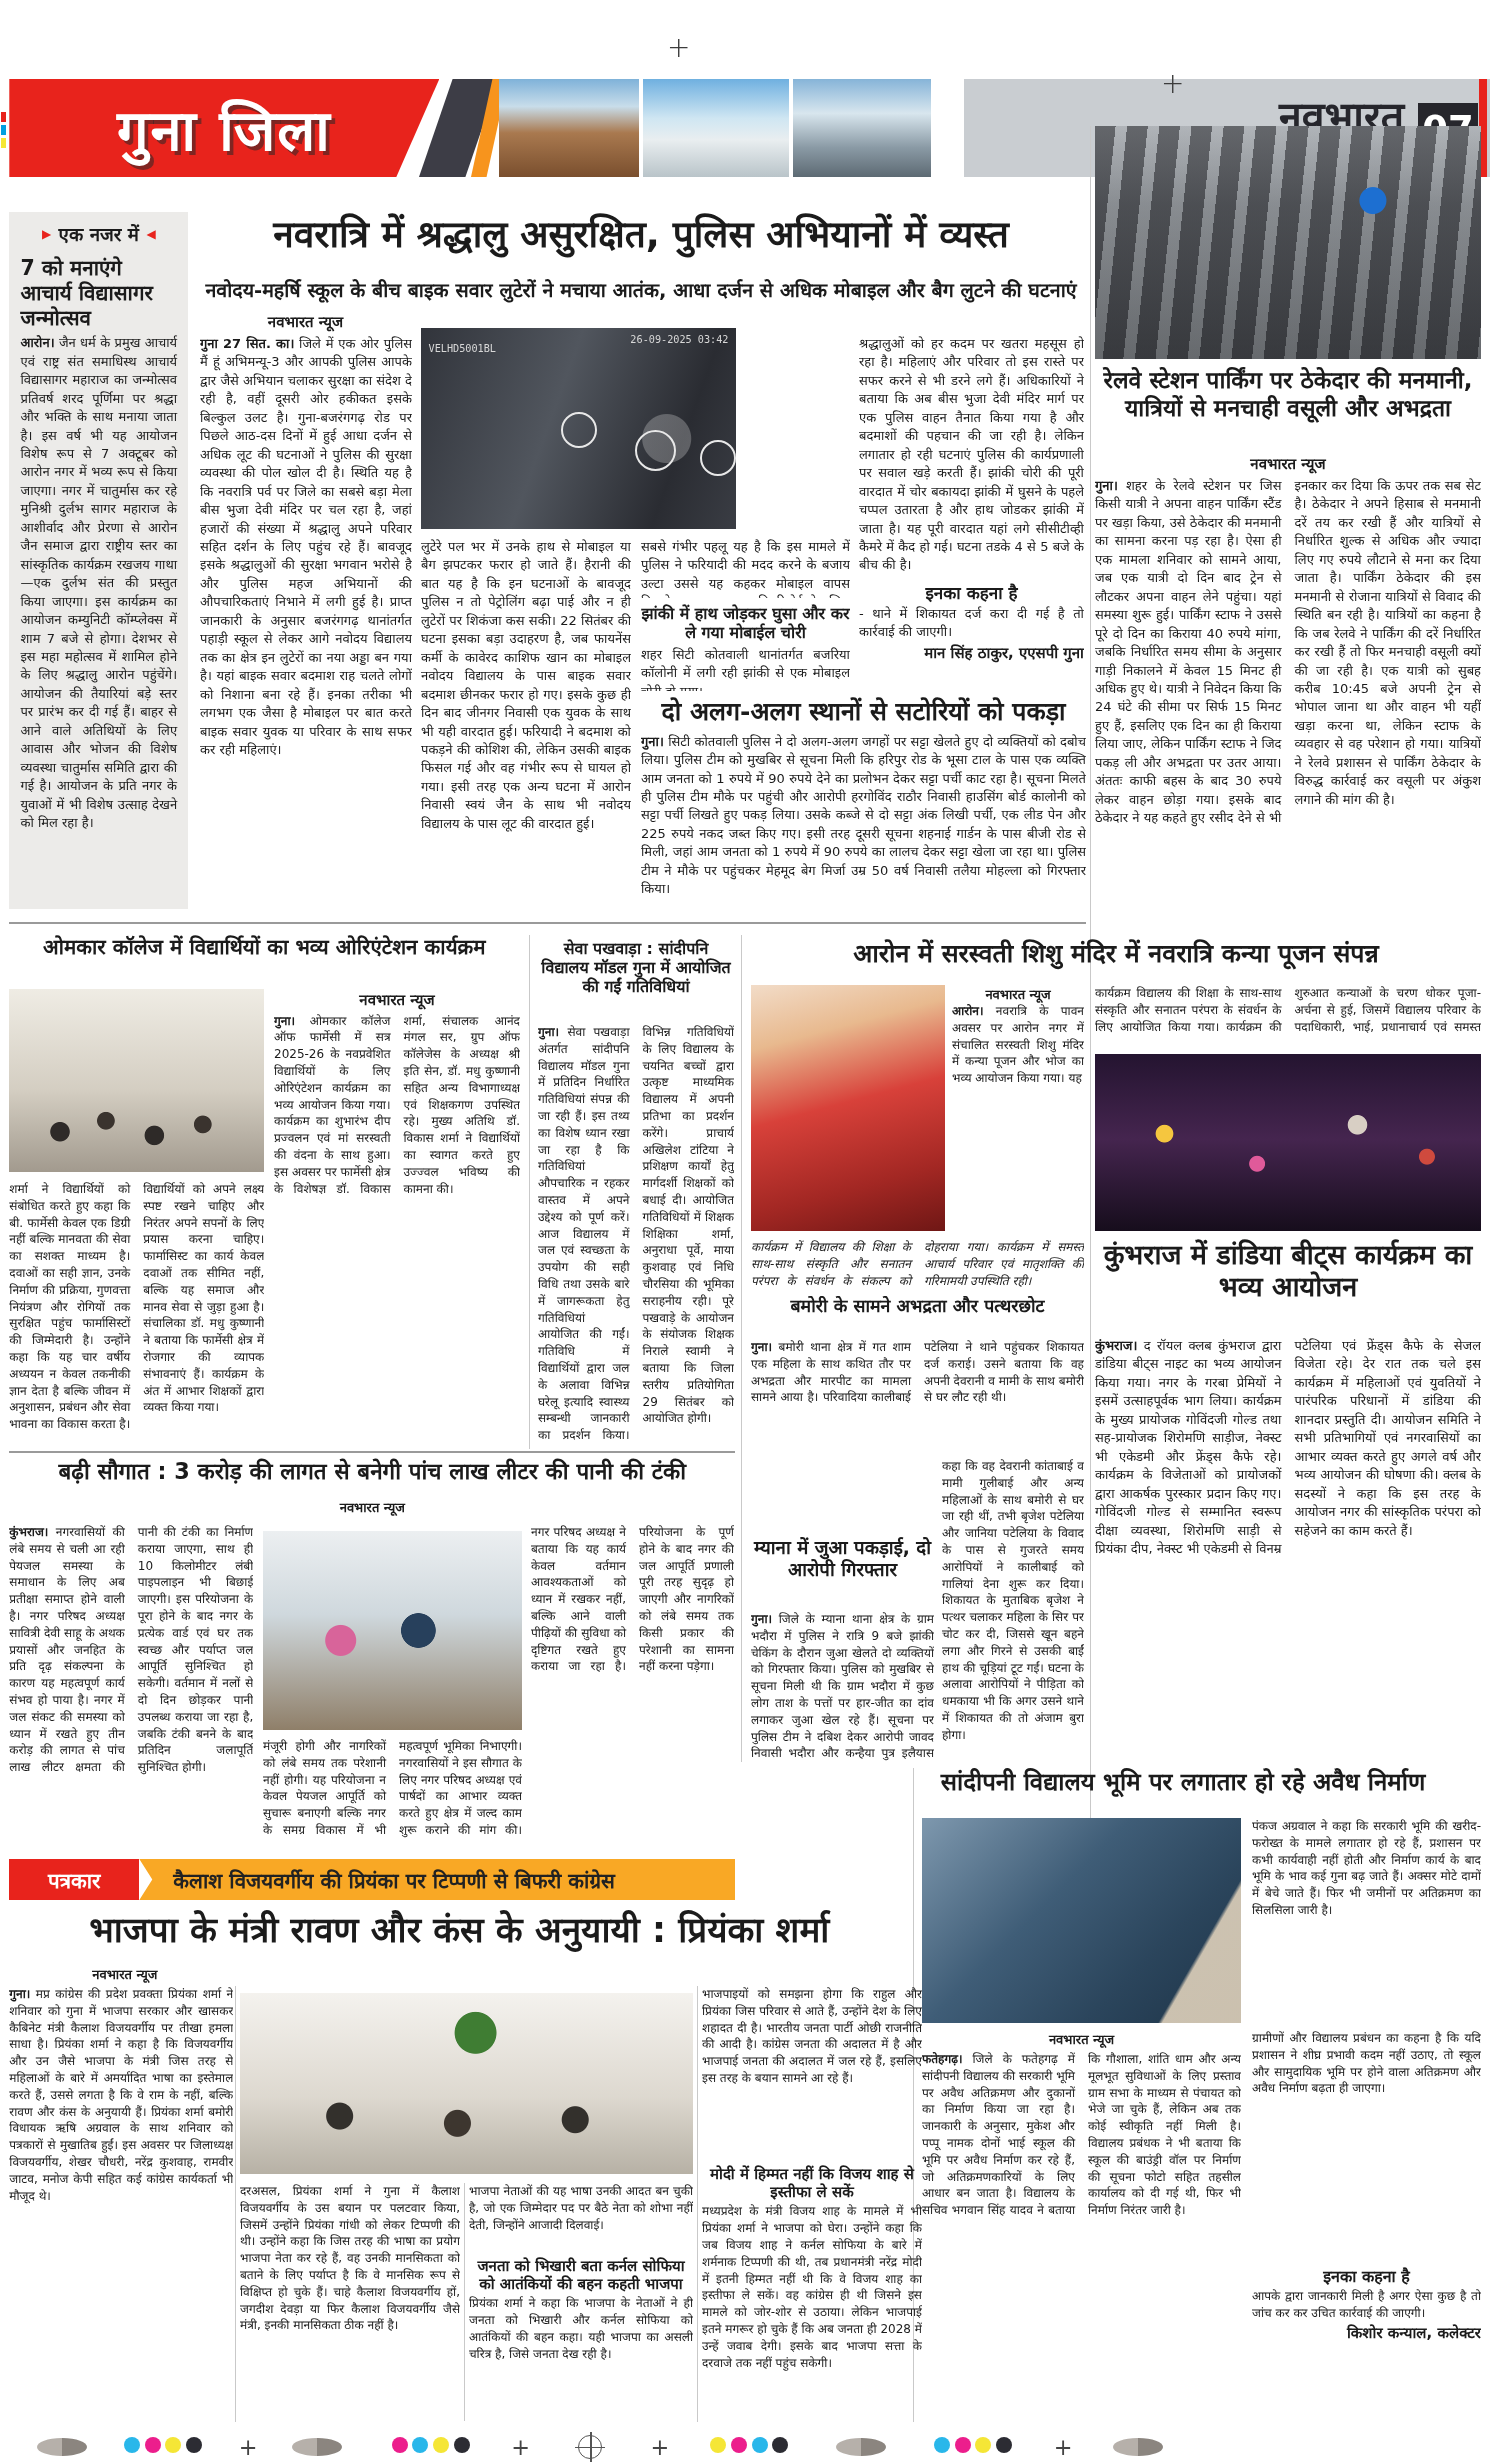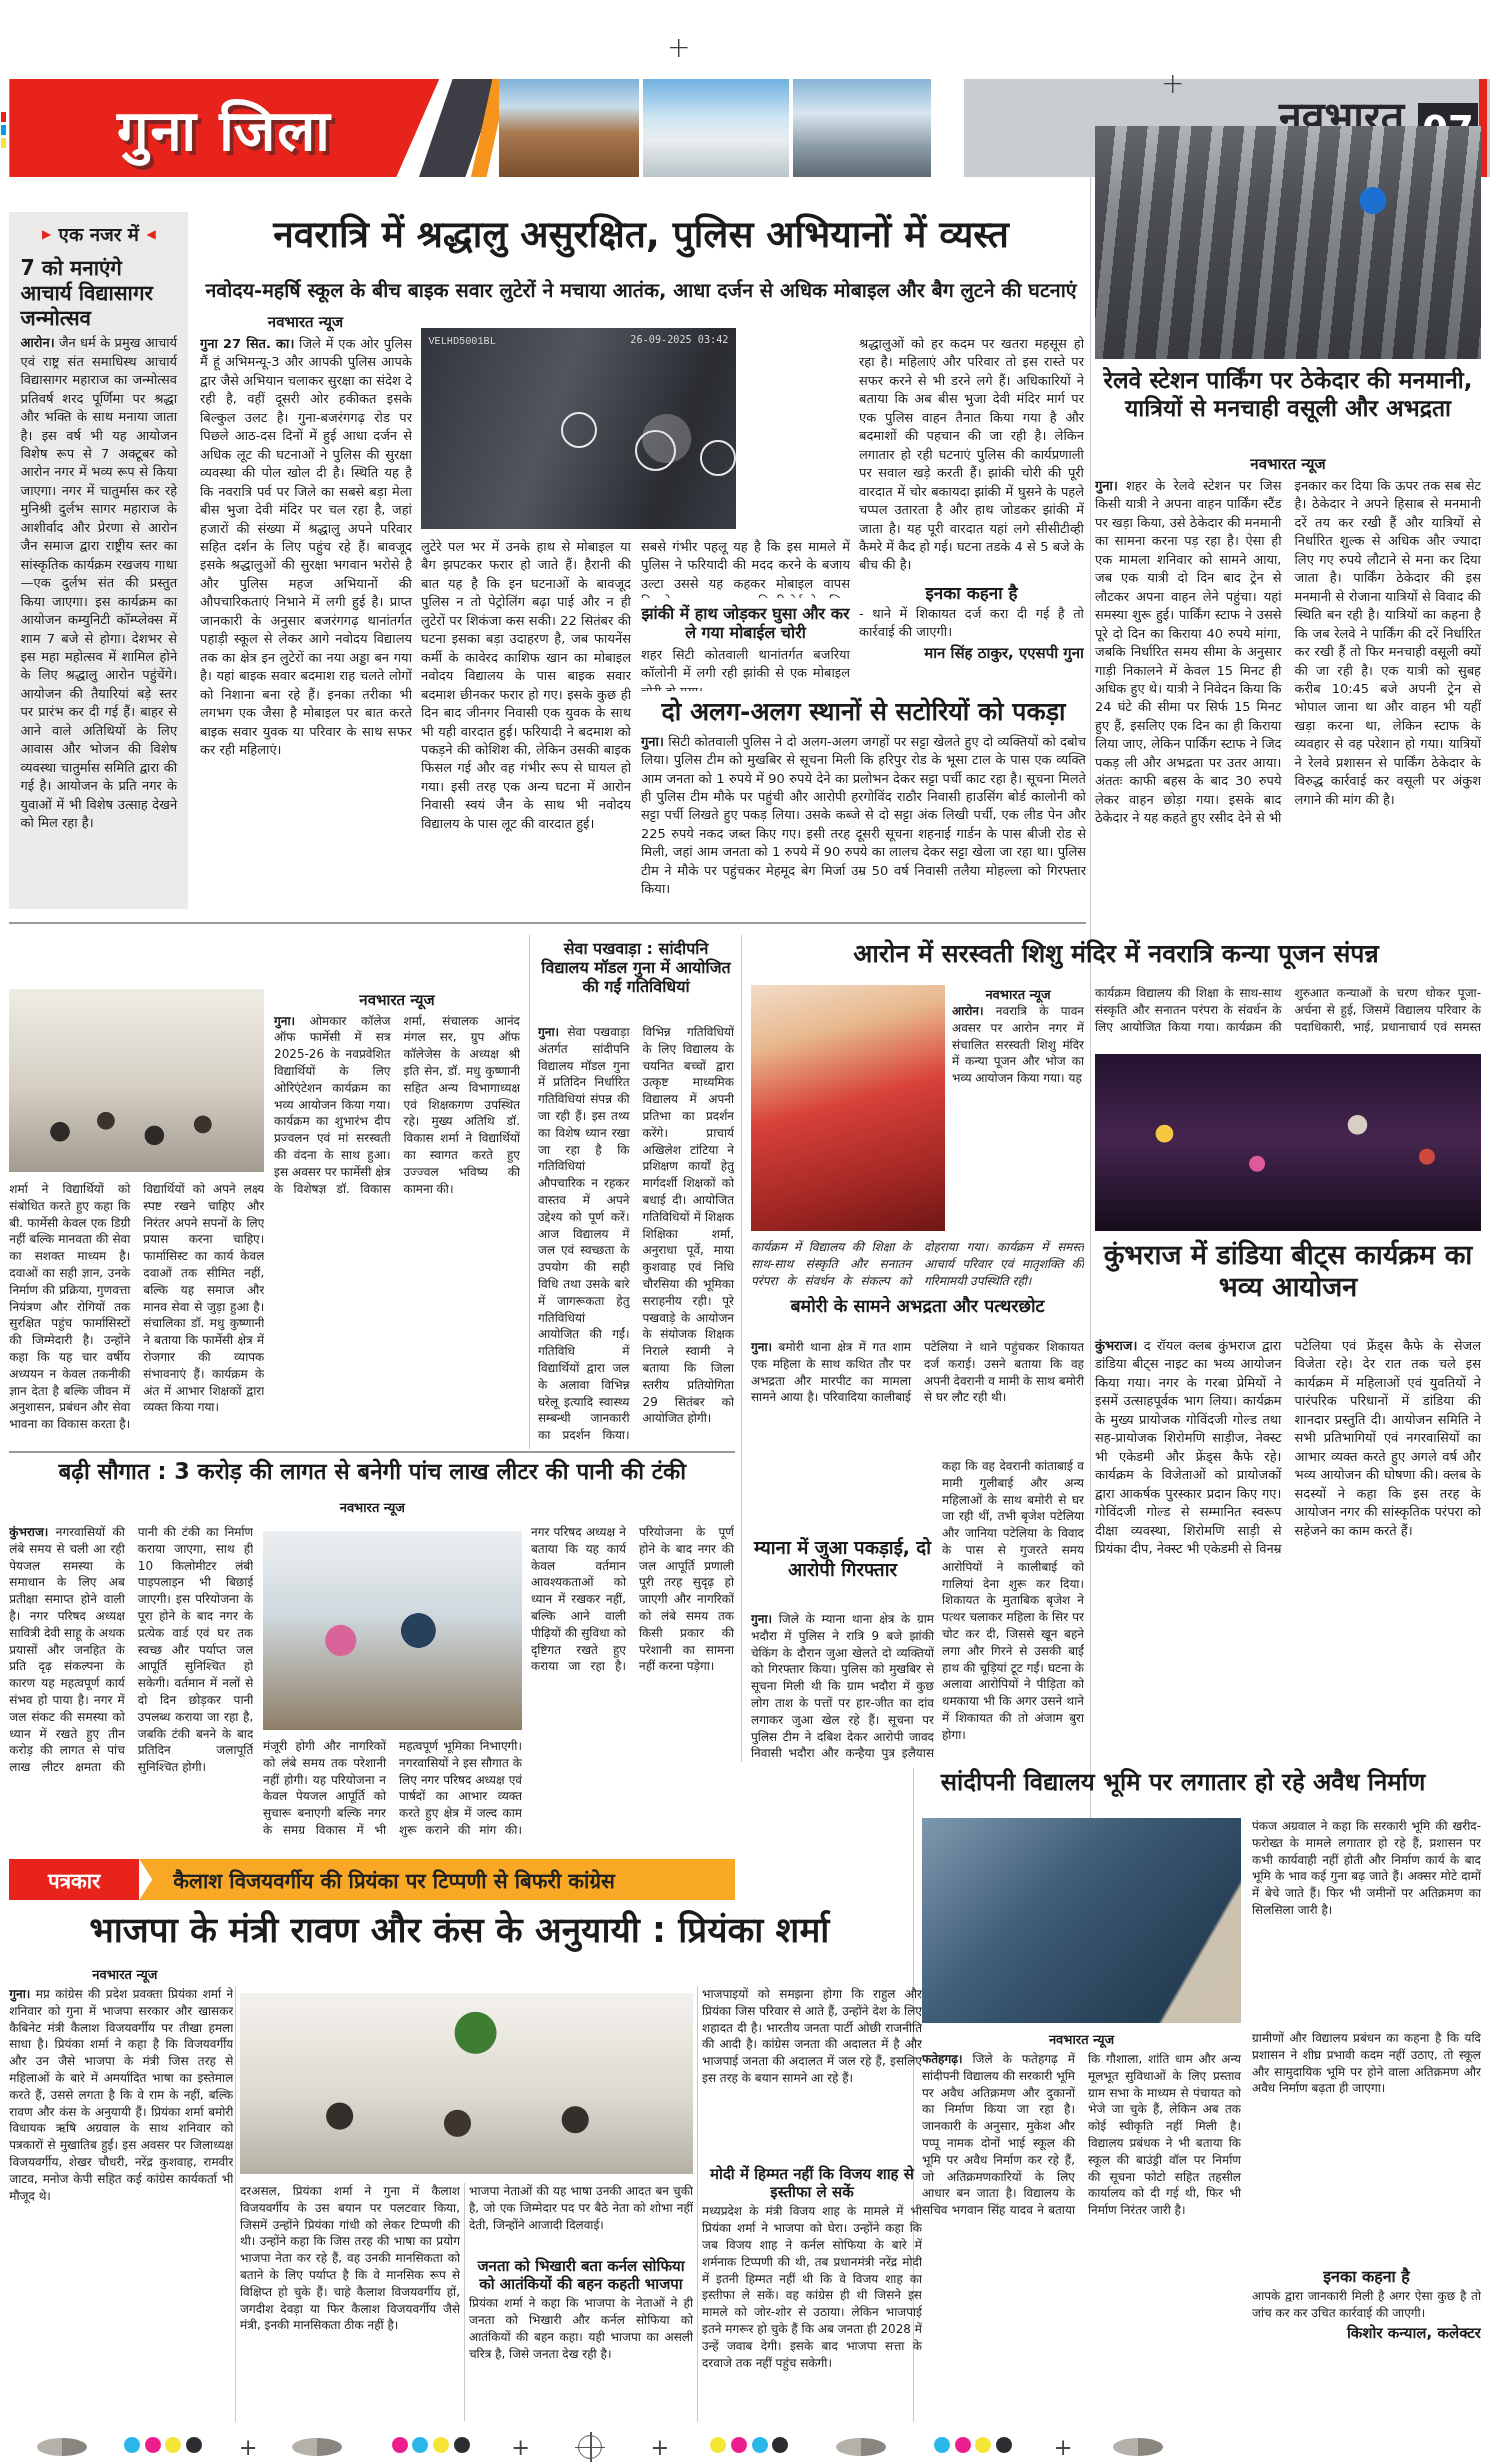--- a/index.html
+++ b/index.html
@@ -130,21 +130,21 @@
 
   <div class="abs ctr clip" style="left:194px;top:207px;width:894px;height:61px;font-size:37px;font-weight:bold;white-space:nowrap;">नवरात्रि में श्रद्धालु असुरक्षित, पुलिस अभियानों में व्यस्त</div>
   <div class="abs ctr clip" style="left:194px;top:276px;width:894px;height:32px;font-size:19.6px;font-weight:bold;white-space:nowrap;">नवोदय-महर्षि स्कूल के बीच बाइक सवार लुटेरों ने मचाया आतंक, आधा दर्जन से अधिक मोबाइल और बैग लुटने की घटनाएं</div>
   <div class="abs byline" style="left:207px;top:311px;width:197px;">नवभारत न्यूज</div>
 
   <div class="abs tx clip" style="left:200px;top:335px;width:212px;height:574px;">
     <span class="dl">गुना 27 सित. का।</span> <span>जिले में एक ओर पुलिस मैं हूं अभिमन्यू-3 और आपकी पुलिस आपके द्वार जैसे अभियान चलाकर सुरक्षा का संदेश दे रही है, वहीं दूसरी ओर हकीकत इसके बिल्कुल उलट है। गुना-बजरंगगढ़ रोड पर पिछले आठ-दस दिनों में हुई आधा दर्जन से अधिक लूट की घटनाओं ने पुलिस की सुरक्षा व्यवस्था की पोल खोल दी है। स्थिति यह है कि नवरात्रि पर्व पर जिले का सबसे बड़ा मेला बीस भुजा देवी मंदिर पर चल रहा है, जहां हजारों की संख्या में श्रद्धालु अपने परिवार सहित दर्शन के लिए पहुंच रहे हैं। बावजूद इसके श्रद्धालुओं की सुरक्षा भगवान भरोसे है और पुलिस महज अभियानों की औपचारिकताएं निभाने में लगी हुई है। प्राप्त जानकारी के अनुसार बजरंगगढ़ थानांतर्गत पहाड़ी स्कूल से लेकर आगे नवोदय विद्यालय तक का क्षेत्र इन लुटेरों का नया अड्डा बन गया है। यहां बाइक सवार बदमाश राह चलते लोगों को निशाना बना रहे हैं। इनका तरीका भी लगभग एक जैसा है मोबाइल पर बात करते बाइक सवार युवक या परिवार के साथ सफर कर रही महिलाएं।</span>
   </div>
 
   <div class="photo ph-cctv" style="left:421px;top:328px;width:315px;height:201px;">
-    <span class="cctv-meta" style="left:7.5px;top:8px;font-family:Liberation Mono, monospace;">VELHD5001BL</span>
+    <span class="cctv-meta" style="left:7.5px;top:15px;">VELHD5001BL</span>
     <span class="cctv-meta" style="right:7.5px;top:5.6px;">26-09-2025 03:42</span>
     <span class="ring" style="left:140px;top:84px;width:32px;height:32px;"></span>
     <span class="ring" style="left:214px;top:102px;width:37px;height:37px;"></span>
     <span class="ring" style="left:279px;top:112px;width:32px;height:32px;"></span>
   </div>
 
   <div class="abs tx clip" style="left:421px;top:538px;width:210px;height:371px;">लुटेरे पल भर में उनके हाथ से मोबाइल या बैग झपटकर फरार हो जाते हैं। हैरानी की बात यह है कि इन घटनाओं के बावजूद पुलिस न तो पेट्रोलिंग बढ़ा पाई और न ही लुटेरों पर शिकंजा कस सकी। 22 सितंबर की घटना इसका बड़ा उदाहरण है, जब फायनेंस कर्मी के कावेरद काशिफ खान का मोबाइल नवोदय विद्यालय के पास बाइक सवार बदमाश छीनकर फरार हो गए। इसके कुछ ही दिन बाद जीनगर निवासी एक युवक के साथ भी यही वारदात हुई। फरियादी ने बदमाश को पकड़ने की कोशिश की, लेकिन उसकी बाइक फिसल गई और वह गंभीर रूप से घायल हो गया। इसी तरह एक अन्य घटना में आरोन निवासी स्वयं जैन के साथ भी नवोदय विद्यालय के पास लूट की वारदात हुई।</div>
 
   <div class="abs clip" style="left:641px;top:538px;width:209px;height:153px;">
     <div class="tx" style="height:60px;overflow:hidden;">सबसे गंभीर पहलू यह है कि इस मामले में पुलिस ने फरियादी की मदद करने के बजाय उल्टा उससे यह कहकर मोबाइल वापस दिलाने का दबाव बनाया कि रिपोर्ट से पुलिस की छवि खराब होगी। स्थानीय लोगों का कहना है कि लगातार हो रही घटनाओं से श्रद्धालुओं और आम राहगीरों में भय का माहौल है।</div>
@@ -167,20 +167,21 @@
   <div class="photo ph-parking" style="left:1095px;top:126px;width:386px;height:233px;"></div>
   <div class="abs subhead clip" style="left:1095px;top:367px;width:386px;height:80px;font-size:23px;">रेलवे स्टेशन पार्किंग पर ठेकेदार की मनमानी, यात्रियों से मनचाही वसूली और अभद्रता</div>
   <div class="abs byline" style="left:1095px;top:453px;width:386px;">नवभारत न्यूज</div>
   <div class="abs tx cols2 clip" style="left:1095px;top:477px;width:386px;height:436px;">
     <span class="dl">गुना।</span> <span>शहर के रेलवे स्टेशन पर जिस किसी यात्री ने अपना वाहन पार्किंग स्टैंड पर खड़ा किया, उसे ठेकेदार की मनमानी का सामना करना पड़ रहा है। ऐसा ही एक मामला शनिवार को सामने आया, जब एक यात्री दो दिन बाद ट्रेन से लौटकर अपना वाहन लेने पहुंचा। यहां समस्या शुरू हुई। पार्किंग स्टाफ ने उससे पूरे दो दिन का किराया 40 रुपये मांगा, जबकि निर्धारित समय सीमा के अनुसार गाड़ी निकालने में केवल 15 मिनट ही अधिक हुए थे। यात्री ने निवेदन किया कि 24 घंटे की सीमा पर सिर्फ 15 मिनट हुए हैं, इसलिए एक दिन का ही किराया लिया जाए, लेकिन पार्किंग स्टाफ ने जिद पकड़ ली और अभद्रता पर उतर आया। अंततः काफी बहस के बाद 30 रुपये लेकर वाहन छोड़ा गया। इसके बाद ठेकेदार ने यह कहते हुए रसीद देने से भी इनकार कर दिया कि ऊपर तक सब सेट है। ठेकेदार ने अपने हिसाब से मनमानी दरें तय कर रखी हैं और यात्रियों से निर्धारित शुल्क से अधिक और ज्यादा लिए गए रुपये लौटाने से मना कर दिया जाता है। पार्किंग ठेकेदार की इस मनमानी से रोजाना यात्रियों से विवाद की स्थिति बन रही है। यात्रियों का कहना है कि जब रेलवे ने पार्किंग की दरें निर्धारित कर रखी हैं तो फिर मनचाही वसूली क्यों की जा रही है। एक य‍ात्री को सुबह करीब 10:45 बजे अपनी ट्रेन से भोपाल जाना था और वाहन भी यहीं खड़ा करना था, लेकिन स्टाफ के व्यवहार से वह परेशान हो गया। यात्रियों ने रेलवे प्रशासन से पार्किंग ठेकेदार के विरुद्ध कार्रवाई कर वसूली पर अंकुश लगाने की मांग की है।</span>
   </div>
 
   <div class="rule-v" style="left:1090px;top:126px;height:1728px;"></div>
   <div class="rule-h" style="left:9.3px;top:922px;width:1077px;"></div>
 
+  <div class="abs subhead clip" style="left:9.3px;top:935px;width:510px;height:35px;font-size:20.5px;white-space:nowrap;">ओमकार कॉलेज में विद्यार्थियों का भव्य ओरिएंटेशन कार्यक्रम</div>
   <div class="photo ph-class" style="left:9.3px;top:989px;width:255px;height:183px;"></div>
   <div class="abs clip" style="left:274px;top:989px;width:246px;height:458px;">
     <div class="byline">नवभारत न्यूज</div>
     <div class="tx13 cols2" style="margin-top:3.7px;">
       <span class="dl">गुना।</span> <span>ओमकार कॉलेज ऑफ फार्मेसी में सत्र 2025-26 के नवप्रवेशित विद्यार्थियों के लिए ओरिएंटेशन कार्यक्रम का भव्य आयोजन किया गया। कार्यक्रम का शुभारंभ दीप प्रज्वलन एवं मां सरस्वती की वंदना के साथ हुआ। इस अवसर पर फार्मेसी क्षेत्र के विशेषज्ञ डॉ. विकास शर्मा, संचालक आनंद मंगल सर, ग्रुप ऑफ कॉलेजेस के अध्यक्ष श्री इति सेन, डॉ. मधु कुष्णानी सहित अन्य विभागाध्यक्ष एवं शिक्षकगण उपस्थित रहे। मुख्य अतिथि डॉ. विकास शर्मा ने विद्यार्थियों का स्वागत करते हुए उज्ज्वल भविष्य की कामना की।</span>
     </div>
   </div>
   <div class="abs tx13 cols2 clip" style="left:9.3px;top:1181px;width:255px;height:266px;">शर्मा ने विद्यार्थियों को संबोधित करते हुए कहा कि बी. फार्मेसी केवल एक डिग्री नहीं बल्कि मानवता की सेवा का सशक्त माध्यम है। दवाओं का सही ज्ञान, उनके निर्माण की प्रक्रिया, गुणवत्ता नियंत्रण और रोगियों तक सुरक्षित पहुंच फार्मासिस्टों की जिम्मेदारी है। उन्होंने कहा कि यह चार वर्षीय अध्ययन न केवल तकनीकी ज्ञान देता है बल्कि जीवन में अनुशासन, प्रबंधन और सेवा भावना का विकास करता है। विद्यार्थियों को अपने लक्ष्य स्पष्ट रखने चाहिए और निरंतर अपने सपनों के लिए प्रयास करना चाहिए। फार्मासिस्ट का कार्य केवल दवाओं तक सीमित नहीं, बल्कि यह समाज और मानव सेवा से जुड़ा हुआ है। संचालिका डॉ. मधु कुष्णानी ने बताया कि फार्मेसी क्षेत्र में रोजगार की व्यापक संभावनाएं हैं। कार्यक्रम के अंत में आभार शिक्षकों द्वारा व्यक्त किया गया।</div>
 
   <div class="rule-v" style="left:529px;top:935px;height:514px;"></div>

